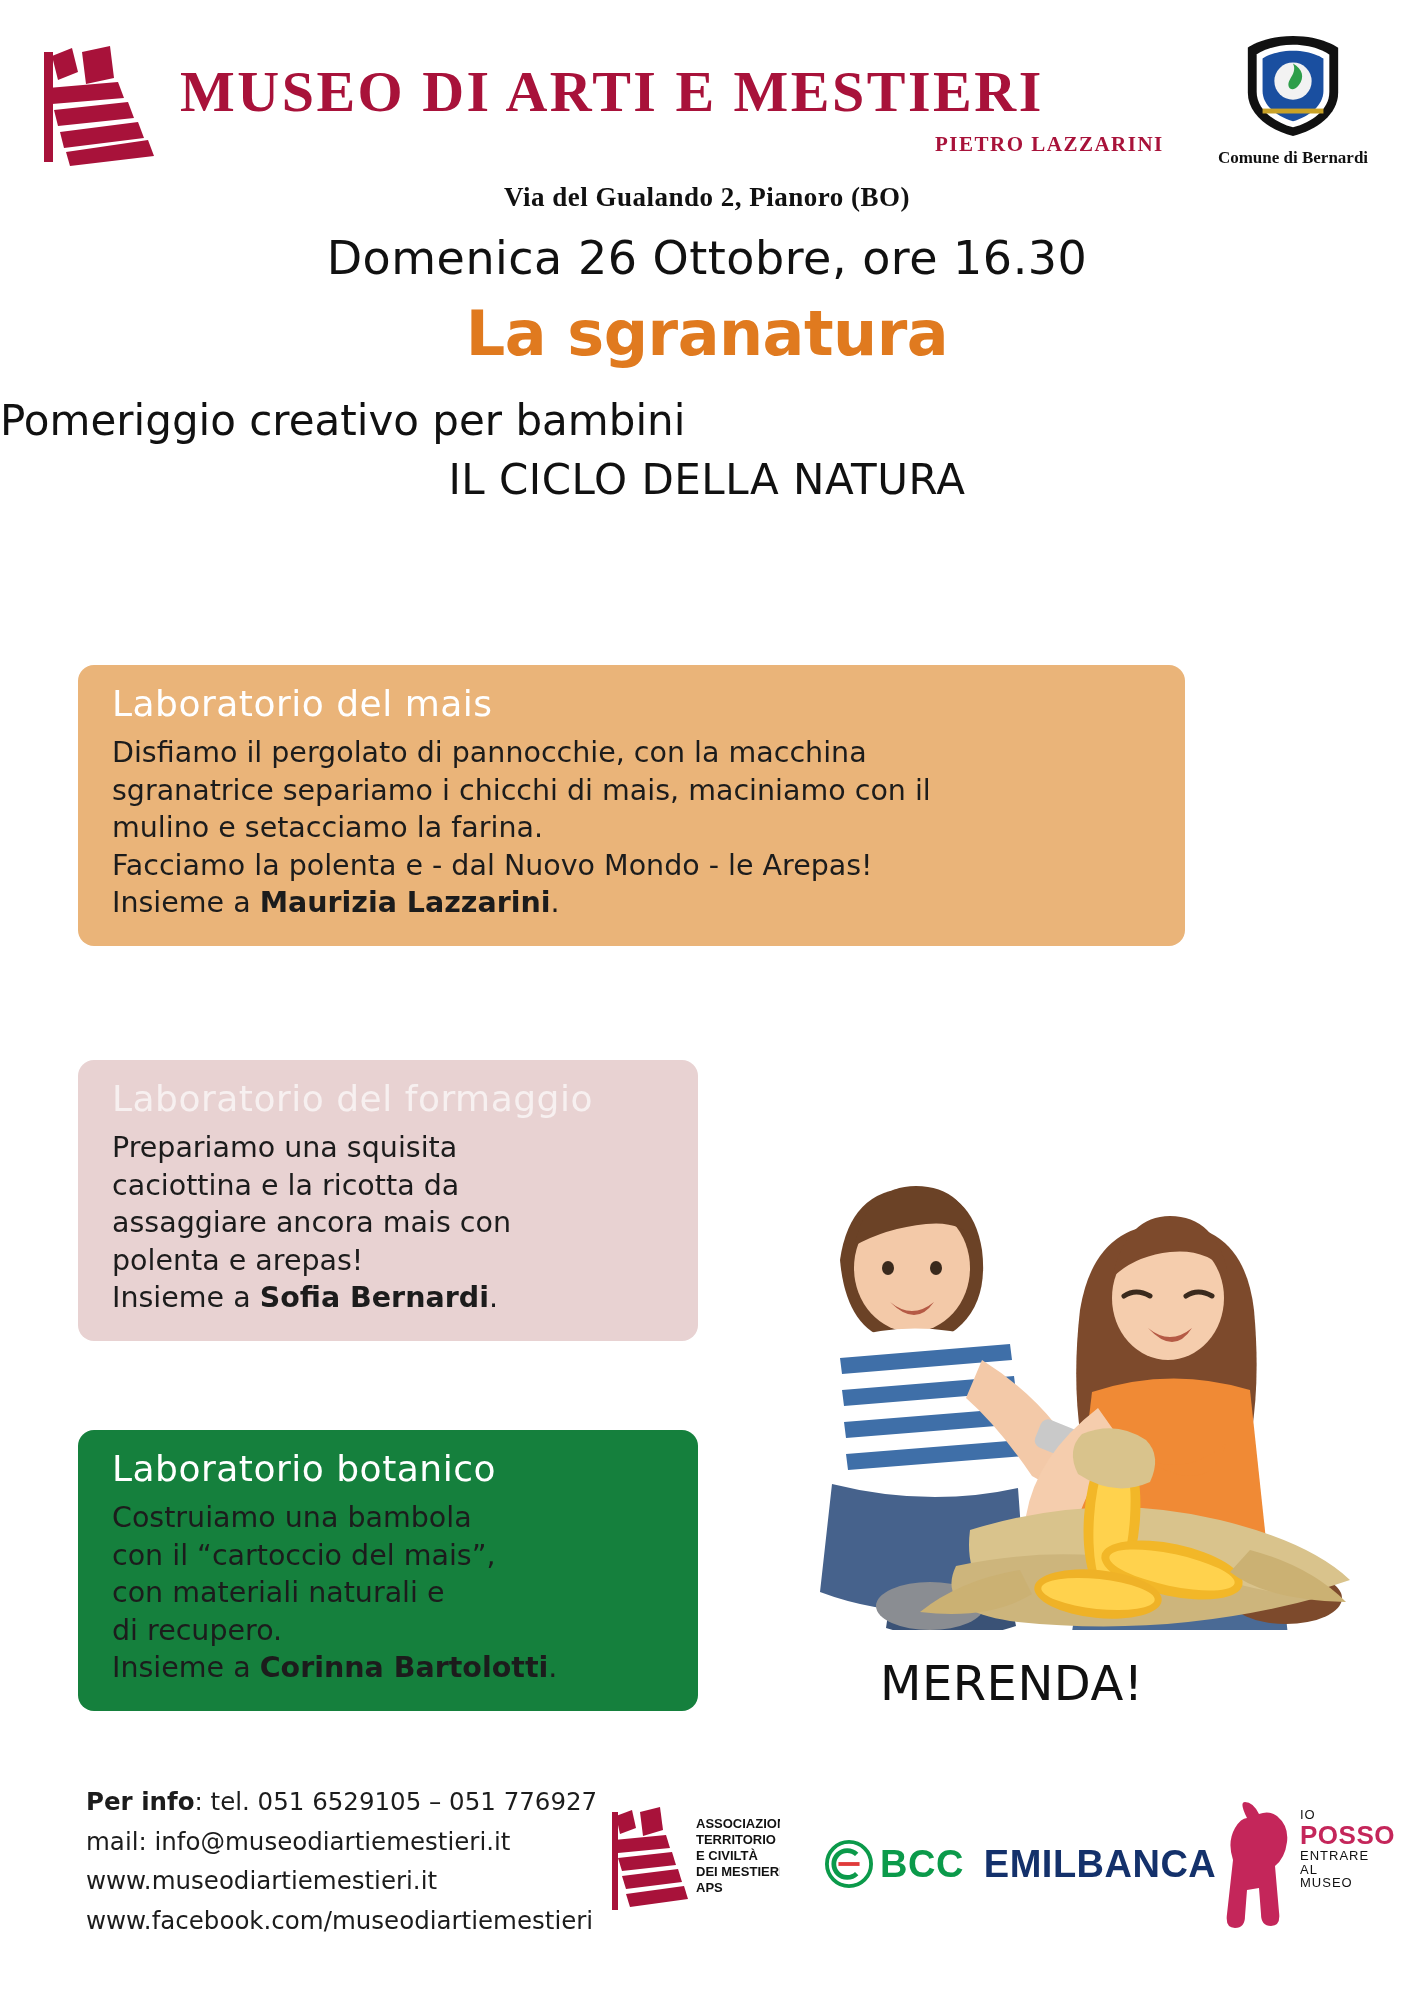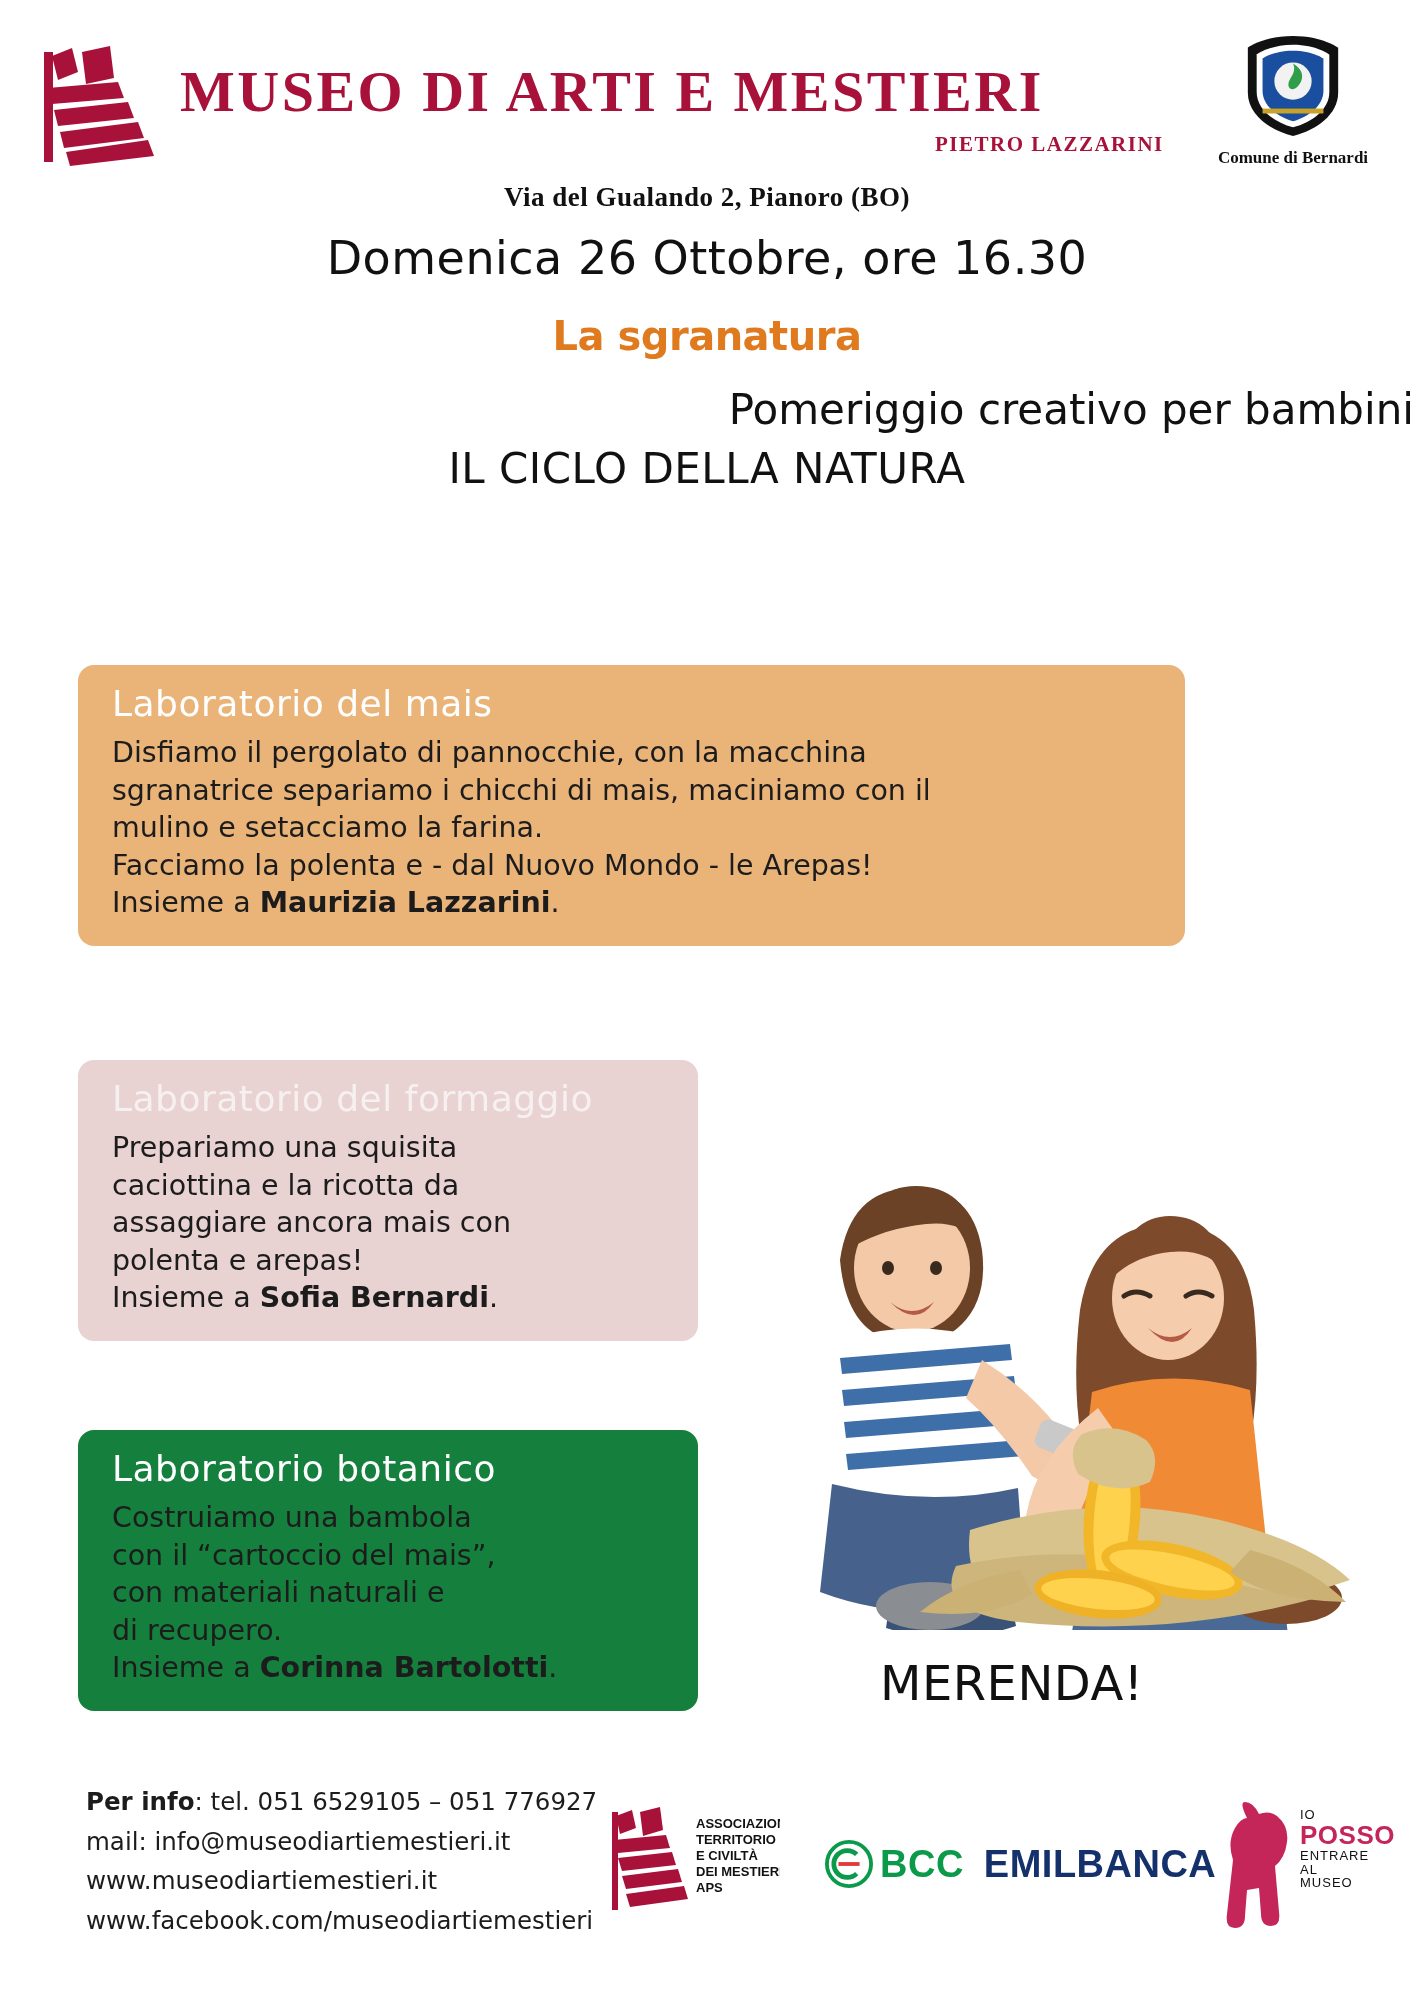--- a/index.html
+++ b/index.html
@@ -81,29 +81,29 @@
   .date-line {
     text-align: center;
     font-size: 46px;
     color: #111;
     margin-top: 16px;
     font-family: "DejaVu Sans", sans-serif;
     letter-spacing: 0.5px;
   }
   .main-title {
     text-align: center;
-    margin-top: 28px;
-    font-size: 40px;
+    margin-top: 12px;
+    font-size: 62px;
     font-weight: bold;
     color: #e07a1f;
     font-family: "DejaVu Sans", sans-serif;
     letter-spacing: -0.5px;
   }
   .subtitle-1 {
-    text-align: right;
+    text-align: left;
     margin-top: 26px;
     font-size: 42px;
     color: #111;
     font-family: "DejaVu Sans", sans-serif;
   }
   .subtitle-2 {
     text-align: center;
     margin-top: 10px;
     font-size: 42px;
     color: #111;

